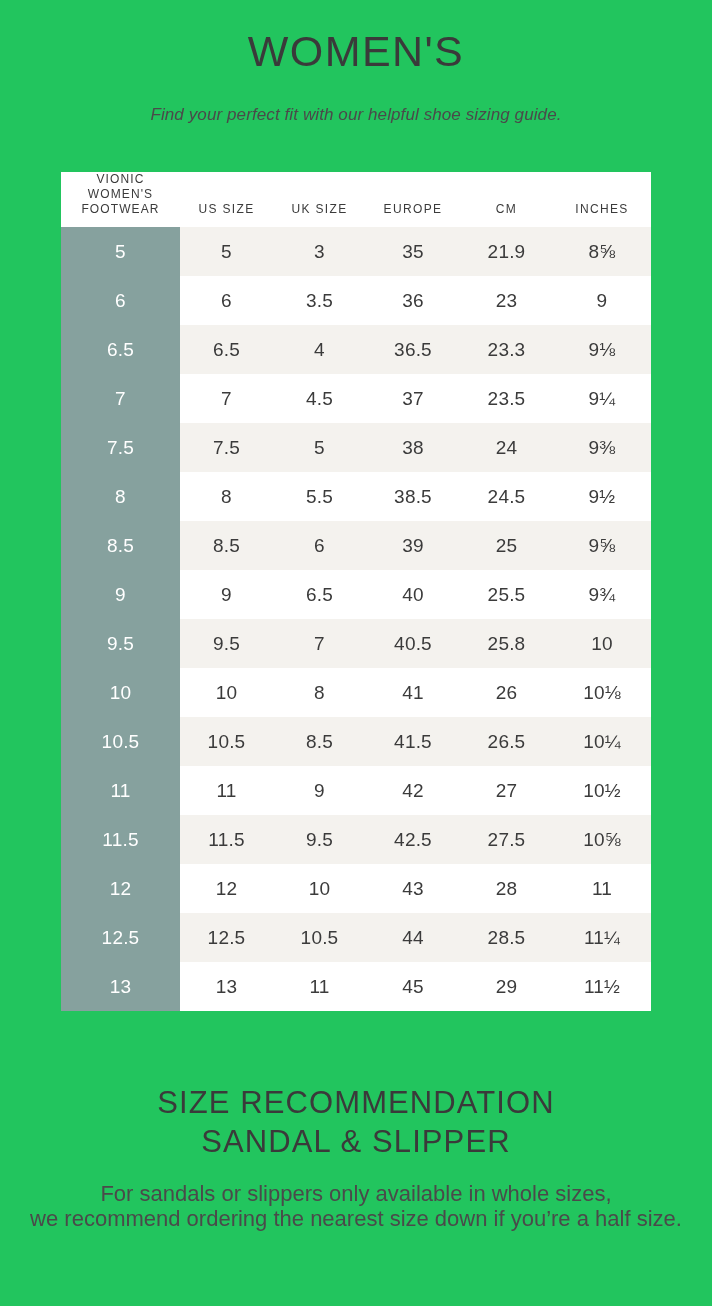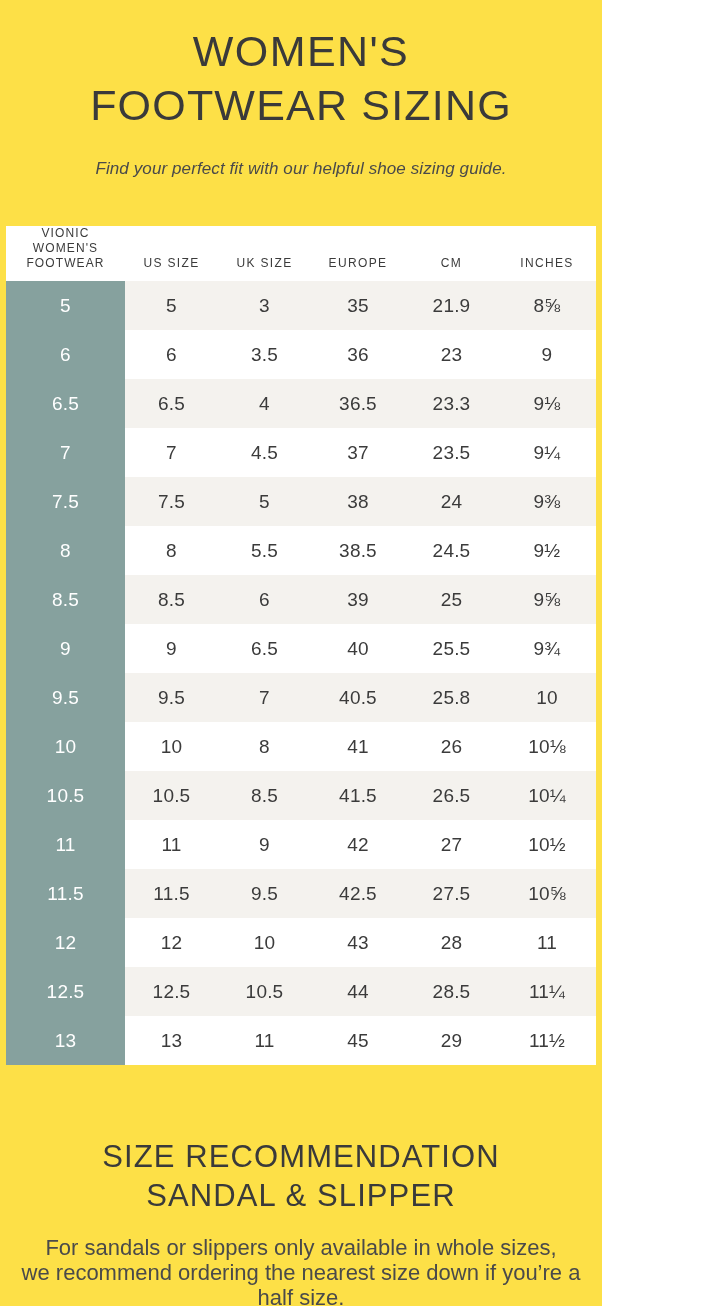--- a/index.html
+++ b/index.html
@@ -8,24 +8,24 @@
     width: 714px;
     height: 1306px;
     background: #ffffff;
     font-family: "Liberation Sans", sans-serif;
     color: #3b3b3b;
     -webkit-font-smoothing: antialiased;
   }
 
   .page {
     position: relative;
-    width: 602px;
+    width: 712px;
     height: 1306px;
     overflow: hidden;
-    background: #fde047;
+    background: #22c55e;
   }
 
   
   .header { padding-top: 24px; text-align: center; }
 
   .main-title {
     font-size: 43px;
     line-height: 54px;
     font-weight: 400;
     letter-spacing: 1.4px;
@@ -137,21 +137,20 @@
   .footer-note .line { display: block; }
 </style>
 </head>
 <body>
 
 <div class="page">
 
   <div class="header">
     <h1 class="main-title">
       <span class="line line1">WOMEN'S</span>
-      <span class="line line2">FOOTWEAR SIZING</span>
     </h1>
     <p class="subtitle">Find your perfect fit with our helpful shoe sizing guide.</p>
   </div>
 
   <div class="table-wrap">
     <table class="size-table">
       <colgroup>
         <col class="c-vionic">
           <col class="c-us">
           <col class="c-uk">

